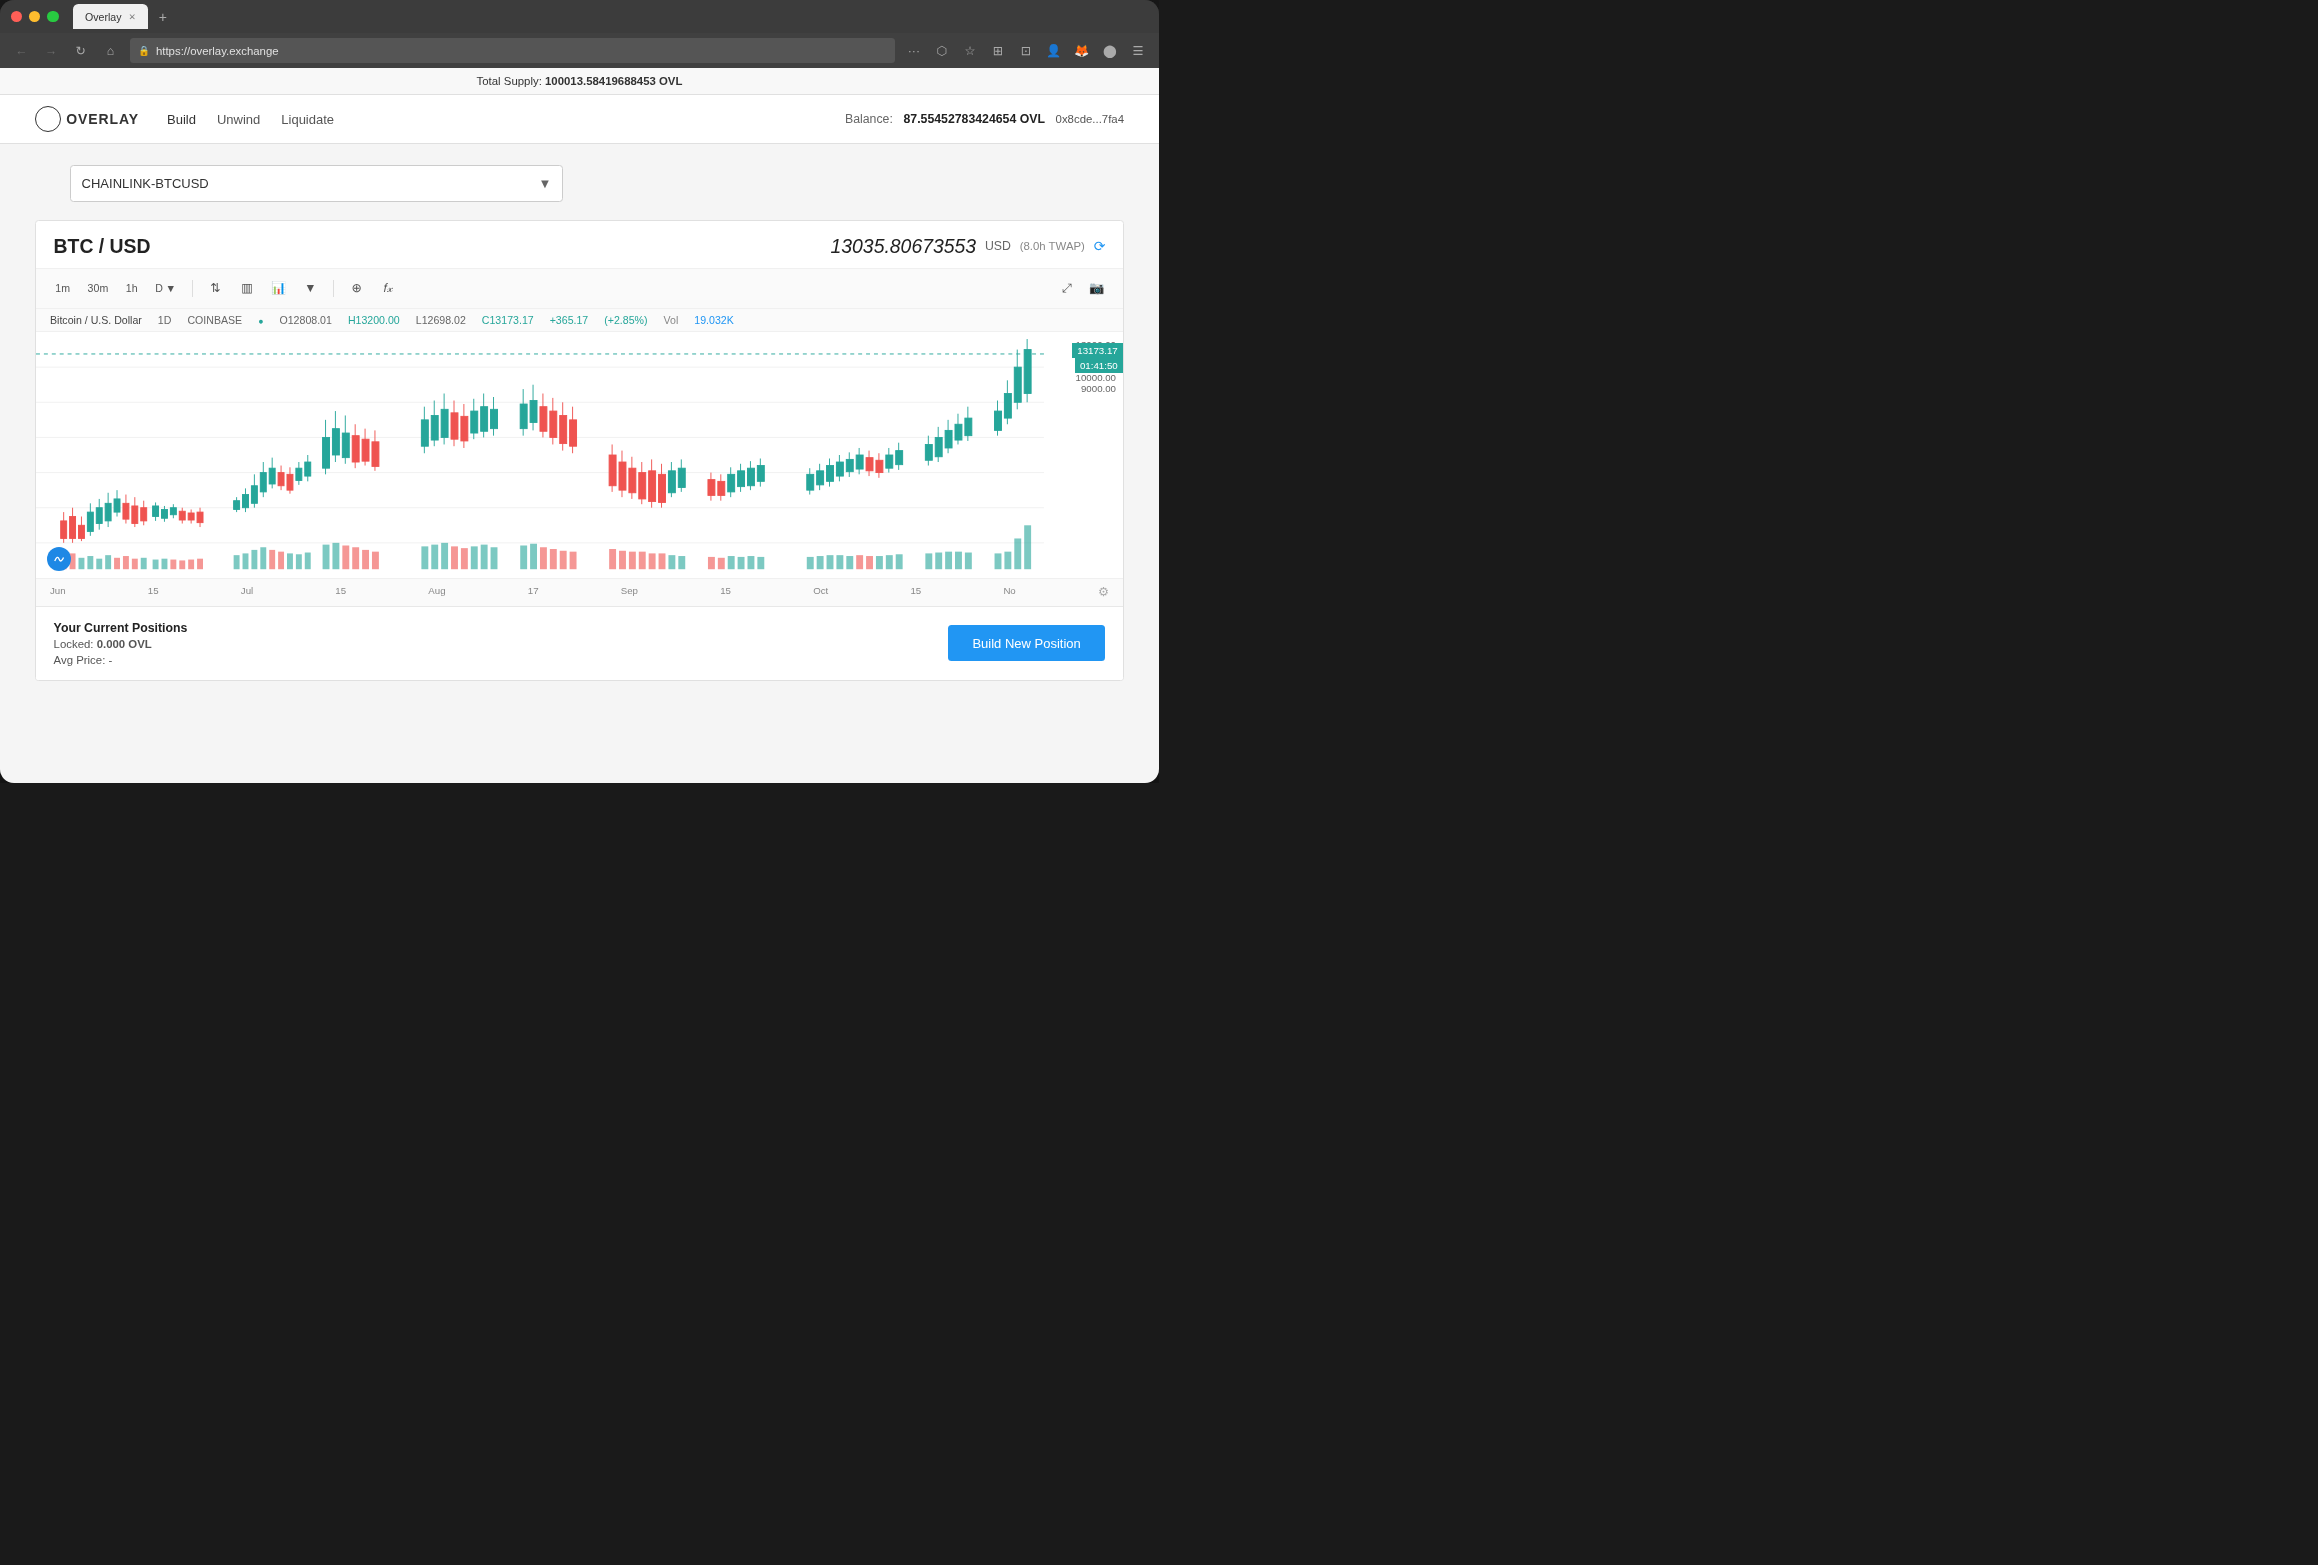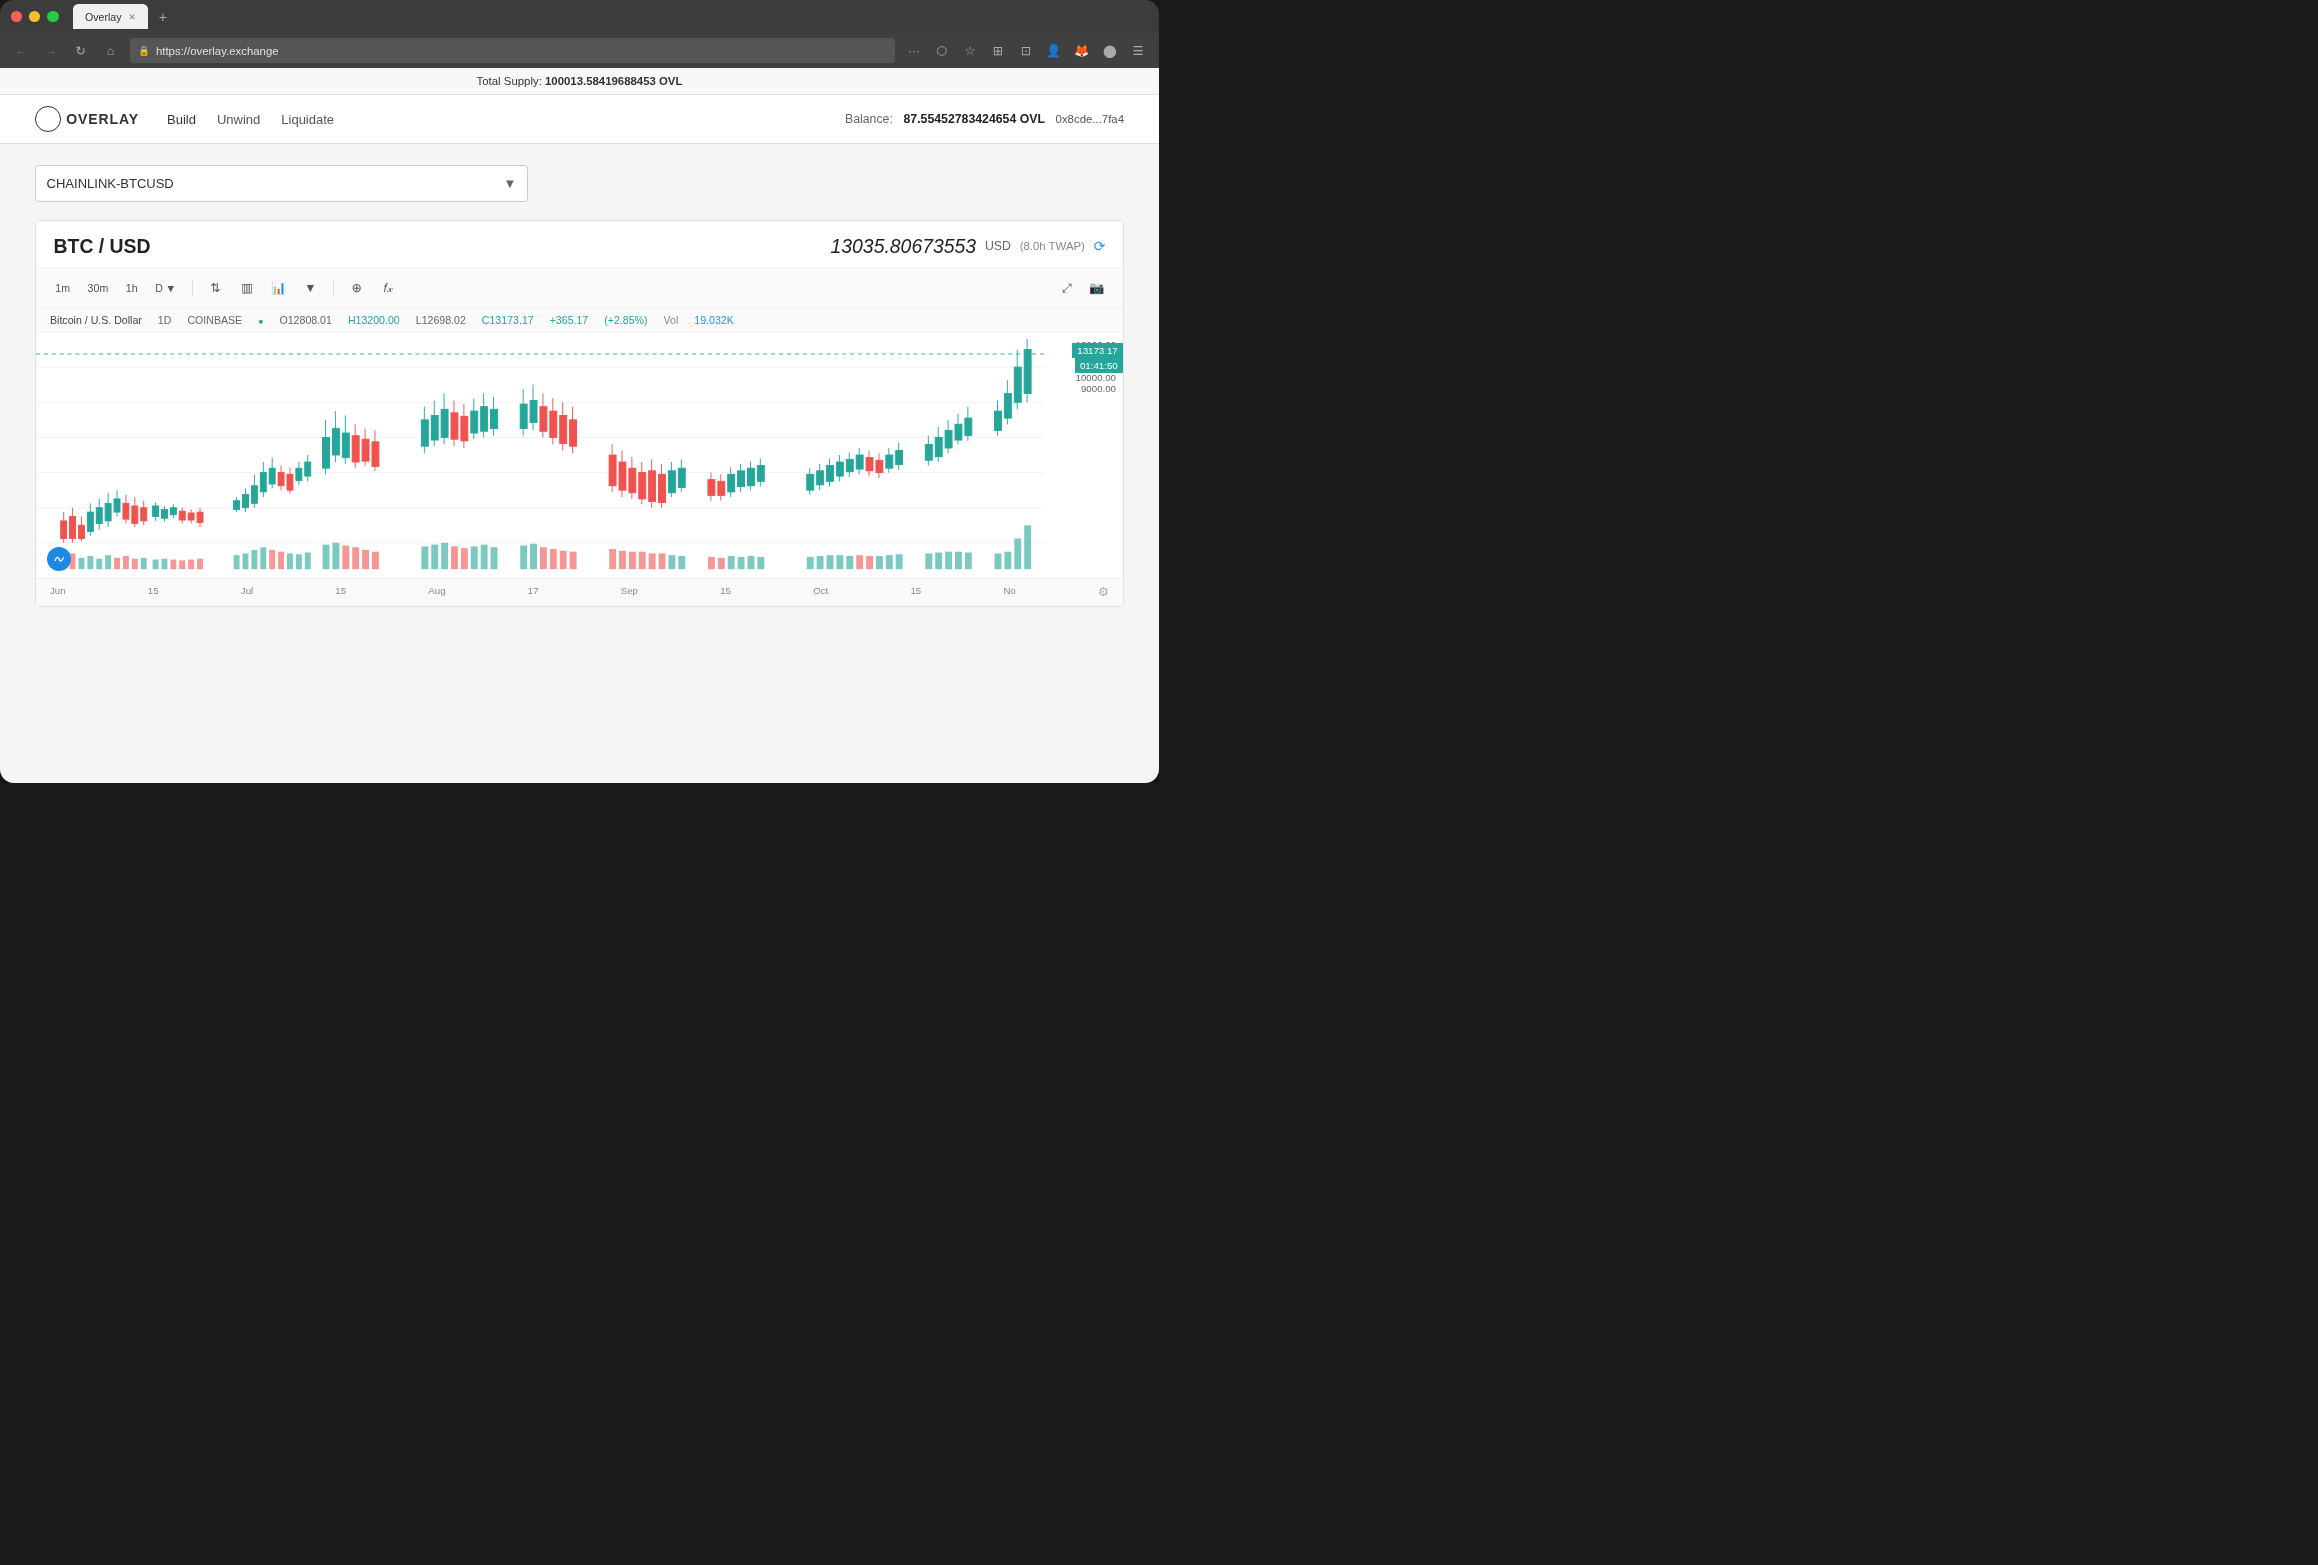--- a/index.html
+++ b/index.html
@@ -217,20 +217,21 @@
       border: 0.9px solid #ccc;
       border-radius: 3.5px;
       background: #fff;
       font-size: 13px;
       color: #333;
       padding: 0 10.6px;
       display: flex;
       align-items: center;
       justify-content: space-between;
       cursor: pointer;
+      margin-left: 35px;
     }
     .market-selector-arrow { color: #666; }
 
     
     .chart-container {
       background: #fff;
       border: 0.9px solid #e0e0e0;
       border-radius: 3.5px;
       overflow: hidden;
     }
@@ -887,20 +888,34 @@
           <span>Aug</span>
           <span>17</span>
           <span>Sep</span>
           <span>15</span>
           <span>Oct</span>
           <span>15</span>
           <span>No</span>
           <span class="xaxis-gear">⚙</span>
         </div>
 
+        <div class="position-bar">
+          <div class="position-info">
+            <span class="position-title">Your Current Positions</span>
+            <span class="position-detail">
+              <span>Locked:</span>
+              <strong>0.000 OVL</strong>
+            </span>
+            <span class="position-detail">
+              <span>Avg Price:</span>
+              <span>-</span>
+            </span>
+          </div>
+          <button class="build-btn">Build New Position</button>
+        </div>
 
       </div>
 
     </div>
 
   </div>
 
 </div>
 
 

